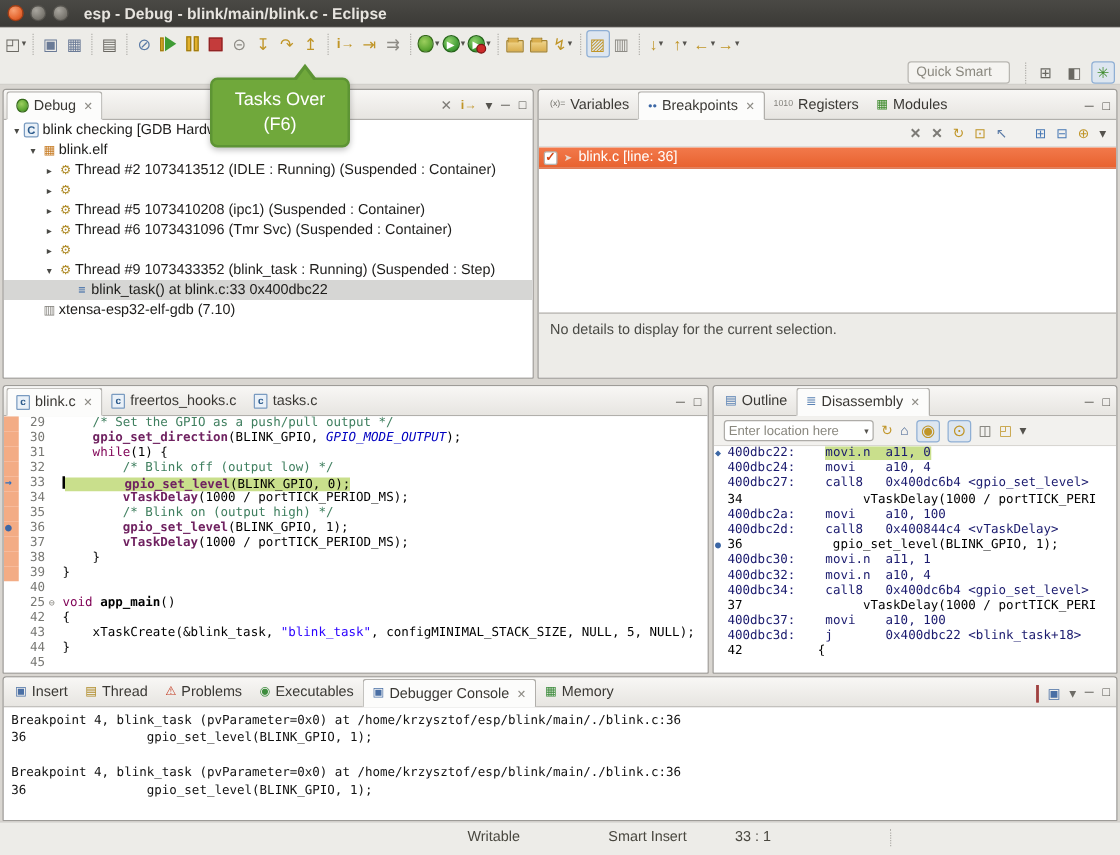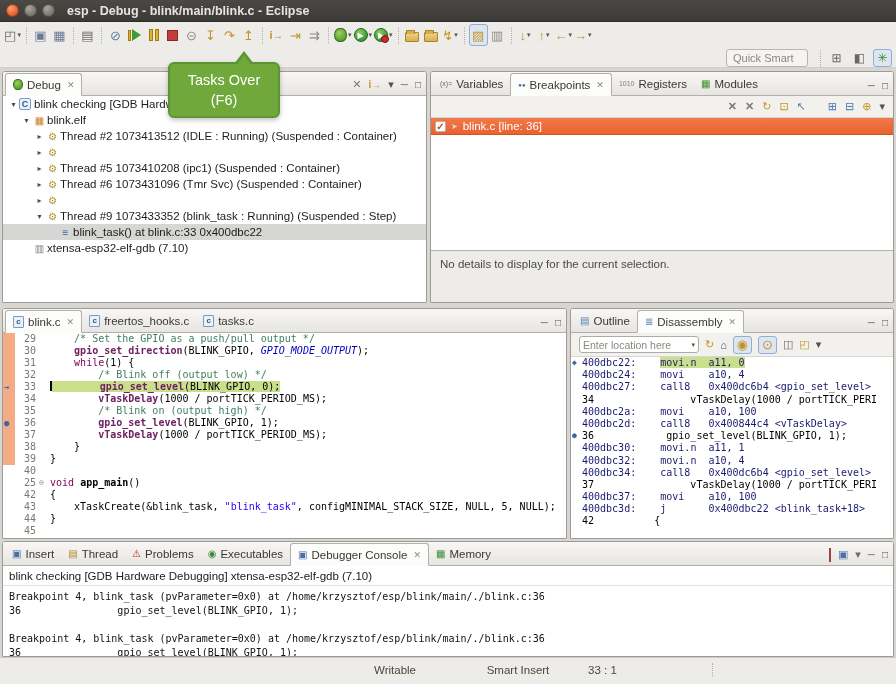--- a/index.html
+++ b/index.html
@@ -511,21 +511,20 @@
         </div>
         <div class="strip-tools">
           <span><span class="i-stop dim"></span></span>
           <span style="color: rgb(74, 111, 165);">▣</span>
           <span class="dd">▾</span>
           <span class="minmax">─</span>
           <span class="minmax">□</span>
         </div>
       </div>
     <div id="console-content">
-      <div class="console-label">blink checking [GDB Hardware Debugging] xtensa-esp32-elf-gdb (7.10)</div>
       <div id="console-lines">Breakpoint 4, blink_task (pvParameter=0x0) at /home/krzysztof/esp/blink/main/./blink.c:36
 36                gpio_set_level(BLINK_GPIO, 1);
 
 Breakpoint 4, blink_task (pvParameter=0x0) at /home/krzysztof/esp/blink/main/./blink.c:36
 36                gpio_set_level(BLINK_GPIO, 1);</div>
     </div>
   </div>
 
   <div class="statusbar">
     <span class="sb-item" style="left:360px;width:70px;text-align:center">Writable</span>

